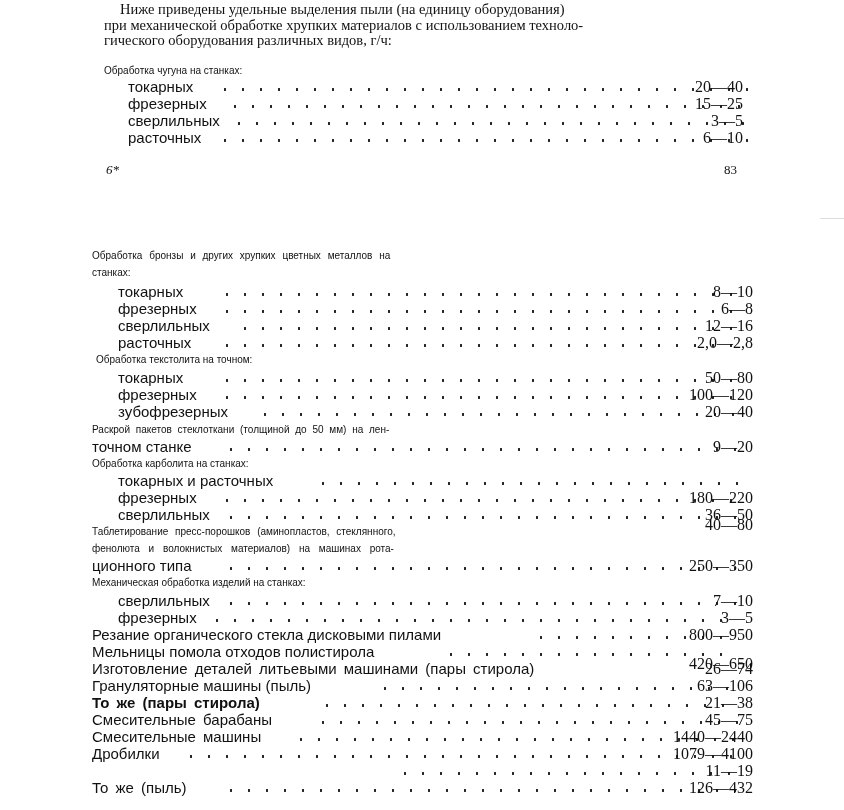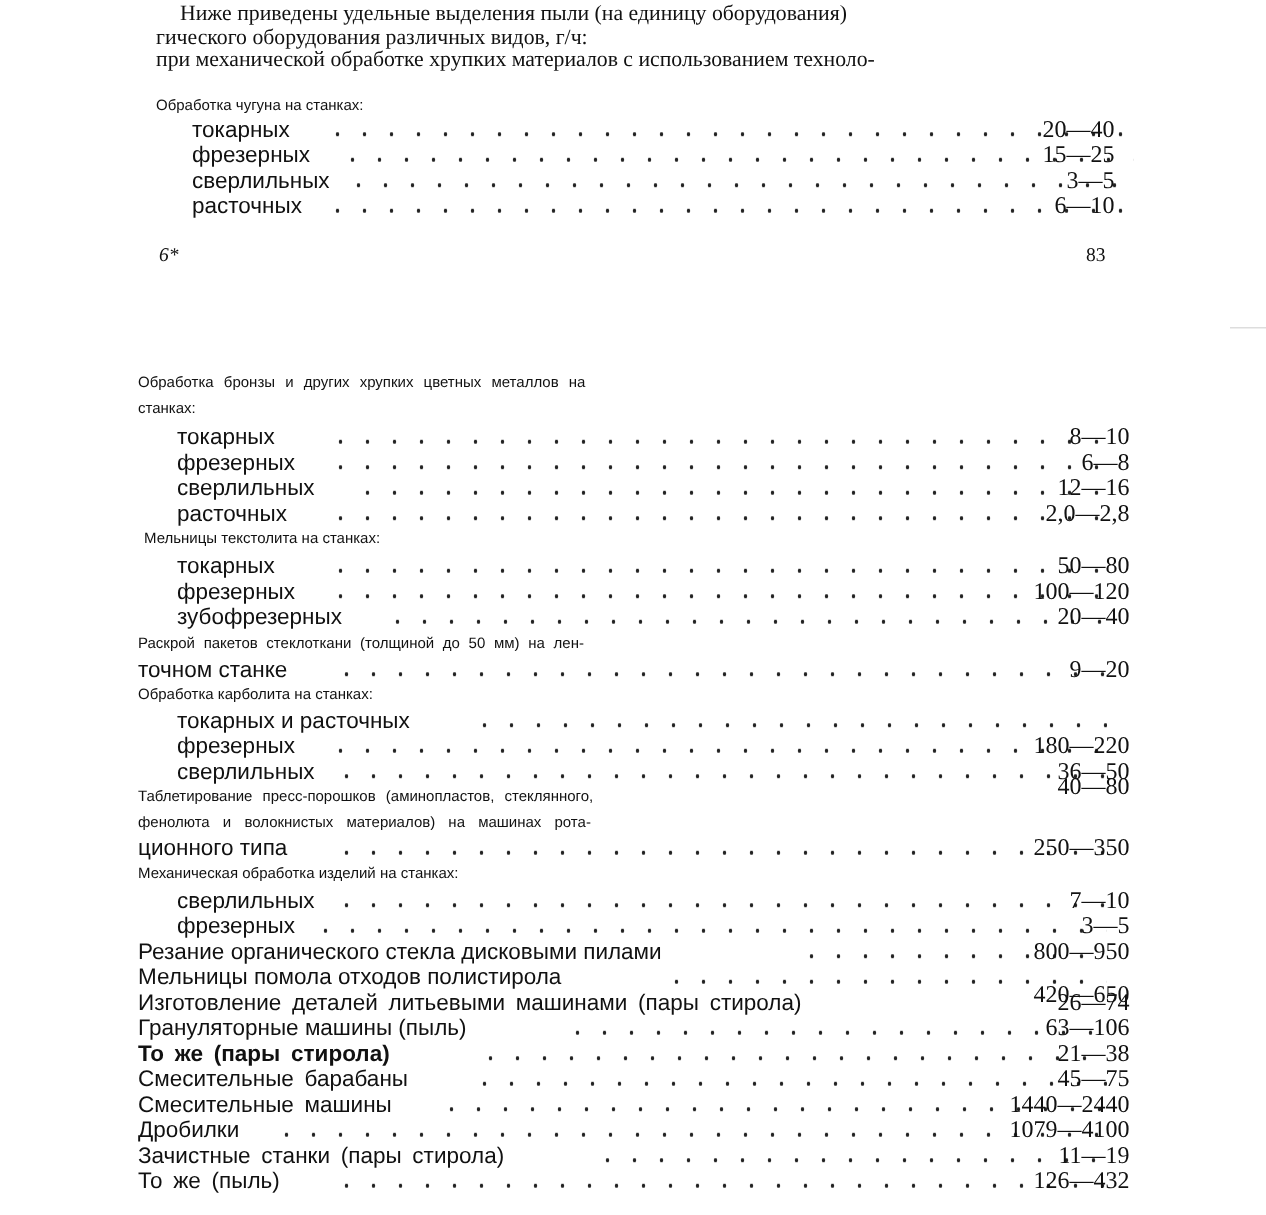--- a/index.html
+++ b/index.html
@@ -16,22 +16,22 @@
   .val { position:absolute; top:0; text-align:right; width:90px; font-family:"Liberation Serif", serif; font-size:16px; }
   .hdr { position:absolute; font-size:10px; line-height:17px; white-space:nowrap; }
   .pg { position:absolute; font-family:"Liberation Serif", serif; font-style:italic; font-size:13px; }
   .rule { position:absolute; left:820px; top:218px; width:24px; height:1px; background:#ddd; }
 </style>
 </head>
 <body>
 
 <div class="blk intro">
   <p class="ind">Ниже приведены удельные выделения пыли (на единицу оборудования)</p>
+  <p>при механической обработке хрупких материалов с использованием техноло-</p>
   <p>гического оборудования различных видов, г/ч:</p>
-  <p>при механической обработке хрупких материалов с использованием техноло-</p>
 </div>
 
 <div class="hdr" style="left:104px;top:62px;">Обработка чугуна на станках:</div>
 
 <div class="row" style="left:128px;top:78px;width:620px;">
   <span class="lbl">токарных</span>
   <span class="dots" style="left:88px;width:540px;"></span>
   <span class="val" style="left:525px;">20—40</span>
 </div>
 <div class="row" style="left:128px;top:95px;width:620px;">
@@ -72,21 +72,21 @@
   <span class="lbl">сверлильных</span>
   <span class="dots" style="left:118px;width:502px;"></span>
   <span class="val" style="left:545px;">12—16</span>
 </div>
 <div class="row" style="left:118px;top:334px;width:640px;">
   <span class="lbl">расточных</span>
   <span class="dots" style="left:100px;width:520px;"></span>
   <span class="val" style="left:545px;">2,0—2,8</span>
 </div>
 
-<div class="hdr" style="left:96px;top:351px;">Мельницы текстолита на станках:</div>
+<div class="hdr" style="left:96px;top:351px;">Обработка текстолита на точном:</div>
 <div class="row" style="left:118px;top:369px;width:640px;">
   <span class="lbl">токарных</span>
   <span class="dots" style="left:100px;width:520px;"></span>
   <span class="val" style="left:545px;">50—80</span>
 </div>
 <div class="row" style="left:118px;top:386px;width:640px;">
   <span class="lbl">фрезерных</span>
   <span class="dots" style="left:100px;width:520px;"></span>
   <span class="val" style="left:545px;">100—120</span>
 </div>
@@ -173,21 +173,20 @@
   <span class="lbl" style="word-spacing:3px;">Смесительные машины</span>
   <span class="dots" style="left:200px;width:446px;"></span>
   <span class="val" style="left:571px;">1440—2440</span>
 </div>
 <div class="row" style="left:92px;top:745px;width:666px;">
   <span class="lbl">Дробилки</span>
   <span class="dots" style="left:90px;width:556px;"></span>
   <span class="val" style="left:571px;">1079—4100</span>
 </div>
 <div class="row" style="left:92px;top:762px;width:666px;">
-  <span class="lbl" style="word-spacing:3px;">Зачистные станки (пары стирола)</span>
   <span class="dots" style="left:304px;width:342px;"></span>
   <span class="val" style="left:571px;">11—19</span>
 </div>
 <div class="row" style="left:92px;top:779px;width:666px;">
   <span class="lbl" style="word-spacing:3px;">То же (пыль)</span>
   <span class="dots" style="left:130px;width:516px;"></span>
   <span class="val" style="left:571px;">126—432</span>
 </div>
 
 </body></html>

